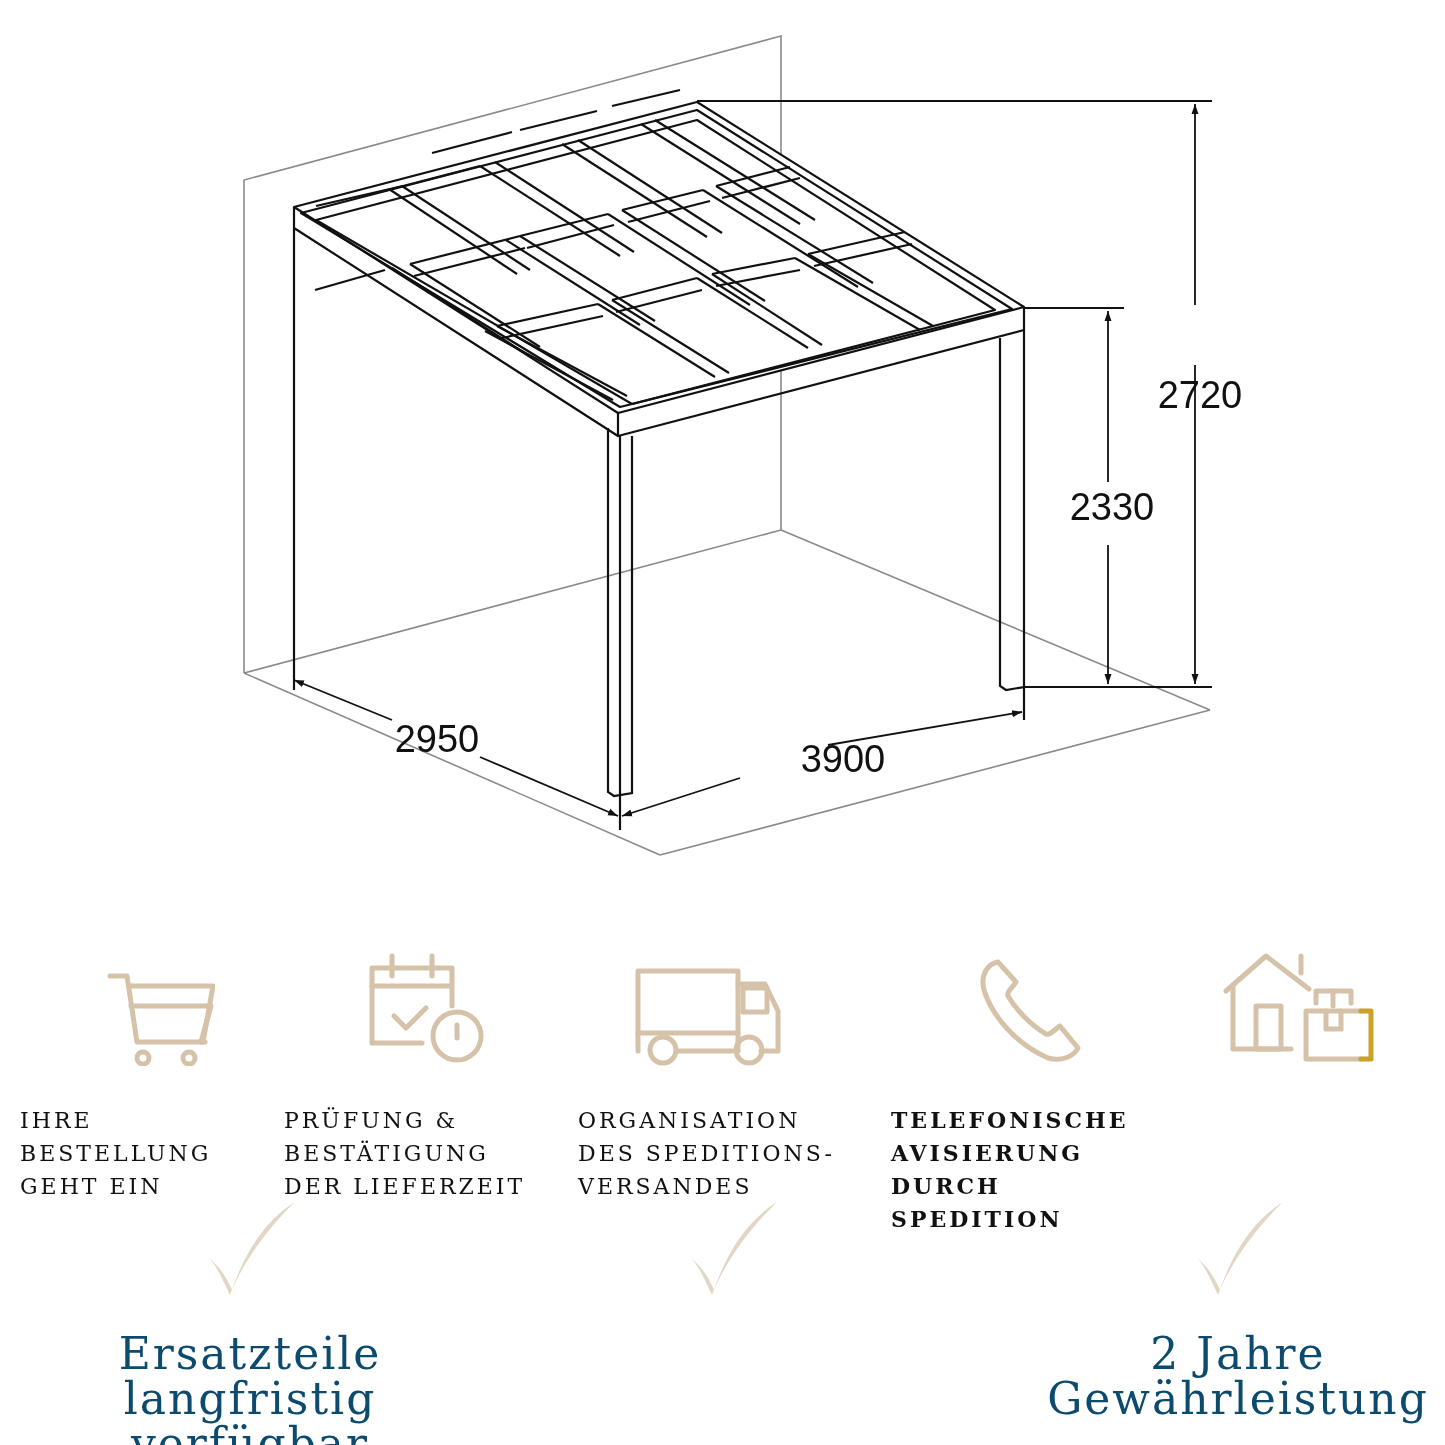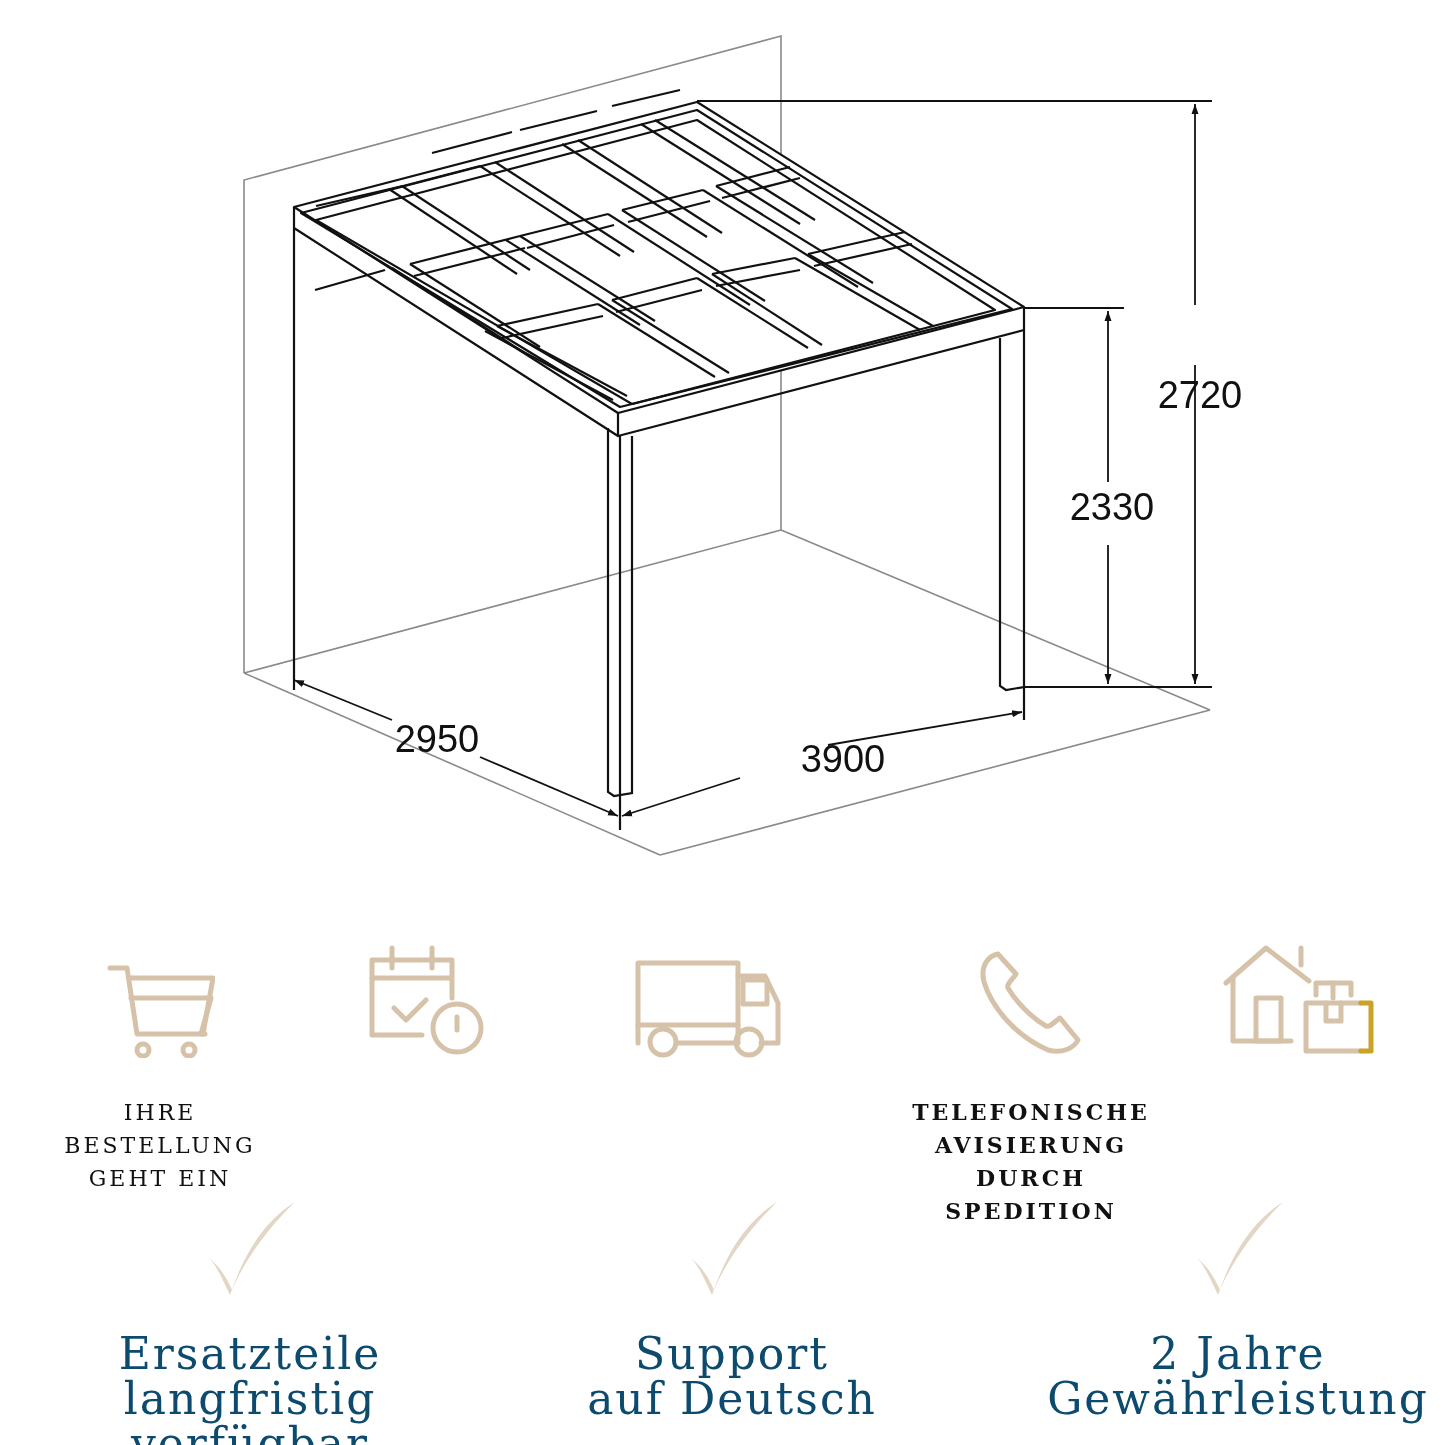--- a/index.html
+++ b/index.html
@@ -1,20 +1,20 @@
 <!DOCTYPE html>
 <html><head>
 <meta charset="utf-8">
 <style>
   html, body { margin:0; padding:0; background:#ffffff; }
   body { width:1445px; height:1445px; position:relative; overflow:hidden; font-family:"DejaVu Serif", serif; }
   #drawing { position:absolute; left:0; top:0; width:1445px; height:900px; }
   .dim-label { font-family:"Liberation Sans", sans-serif; font-size:38px; fill:#111; }
   .steps { position:absolute; left:0; top:920px; width:1445px; height:260px; }
-  .step { position:absolute; top:8px; width:280px; text-align:center; }
+  .step { position:absolute; top:16px; width:280px; }
   .step svg { display:block; margin:0 auto; }
   .step .icon-wrap { height:130px; display:flex; align-items:flex-end; justify-content:center; }
   .step .label { margin-top:38px; font-size:22px; letter-spacing:3px; line-height:33px; color:#111; white-space:pre-line; font-family:"DejaVu Serif", serif; }
   .features { position:absolute; left:0; top:1200px; width:1445px; height:240px; }
   .feature { position:absolute; top:0; width:460px; text-align:center; }
   .feature .check { height:105px; display:flex; justify-content:center; }
   .feature .ftext { margin-top:26px; font-size:44px; letter-spacing:2px; line-height:45px; color:#0c4a6e; white-space:pre-line; font-family:"DejaVu Serif", serif; }
 </style>
 </head>
 <body>
@@ -156,35 +156,41 @@
       <svg width="125" height="118" viewBox="0 0 125 118" fill="none" stroke="#d6c2a8" stroke-width="5" stroke-linecap="round" stroke-linejoin="round">
         <path d="M60,95 H10 V20 H90 V58"></path>
         <line x1="10" y1="38" x2="88" y2="38"></line>
         <line x1="30" y1="8" x2="30" y2="28"></line>
         <line x1="70" y1="8" x2="70" y2="28"></line>
         <polyline points="32,68 44,80 64,60"></polyline>
         <circle cx="95" cy="88" r="24"></circle>
         <line x1="95" y1="77" x2="95" y2="90"></line>
       </svg>
     </div>
+    <div class="label">PRÜFUNG &amp;
+BESTÄTIGUNG
+DER LIEFERZEIT</div>
   </div>
 
   <div class="step" style="left:578px;">
     <div class="icon-wrap">
       <svg width="170" height="100" viewBox="0 0 170 100" fill="none" stroke="#d6c2a8" stroke-width="5" stroke-linecap="round" stroke-linejoin="round">
         <rect x="5" y="5" width="100" height="62"></rect>
         <polyline points="105,18 132,18 145,45 145,85 128,85"></polyline>
         <rect x="110" y="22" width="24" height="24"></rect>
         <line x1="5" y1="67" x2="5" y2="85"></line>
         <line x1="44" y1="85" x2="100" y2="85"></line>
         <line x1="105" y1="67" x2="105" y2="85"></line>
         <circle cx="30" cy="84" r="13"></circle>
         <circle cx="116" cy="84" r="13"></circle>
       </svg>
     </div>
+    <div class="label">ORGANISATION
+DES SPEDITIONS-
+VERSANDES</div>
   </div>
 
   <div class="step" style="left:891px;font-weight:bold;">
     <div class="icon-wrap">
       <svg width="110" height="110" viewBox="0 0 110 110" fill="none" stroke="#d6c2a8" stroke-width="5" stroke-linejoin="round">
         <path d="M22,6 C12,8 4,18 8,34 C16,60 40,88 72,102 C86,106 98,100 102,92 L84,70 C80,72 74,80 70,78 C56,70 40,54 32,40 C30,36 38,30 40,26 Z"></path>
       </svg>
     </div>
     <div class="label">TELEFONISCHE
 AVISIERUNG
@@ -219,22 +225,20 @@
     <div class="ftext">Ersatzteile
 langfristig verfügbar</div>
   </div>
 
   <div class="feature" style="left:502px;">
     <div class="check">
       <svg width="100" height="100" viewBox="0 0 100 100">
         <path d="M5,55 C14,60 20,74 30,95 C42,60 60,24 95,2 C66,30 44,62 32,90 C26,76 18,64 5,55 Z" fill="#e2d6c4"></path>
       </svg>
     </div>
-    <div class="ftext">Support
-auf Deutsch</div>
   </div>
 
   <div class="feature" style="left:1008px;">
     <div class="check">
       <svg width="100" height="100" viewBox="0 0 100 100">
         <path d="M5,55 C14,60 20,74 30,95 C42,60 60,24 95,2 C66,30 44,62 32,90 C26,76 18,64 5,55 Z" fill="#e2d6c4"></path>
       </svg>
     </div>
     <div class="ftext">2 Jahre
 Gewährleistung</div>

